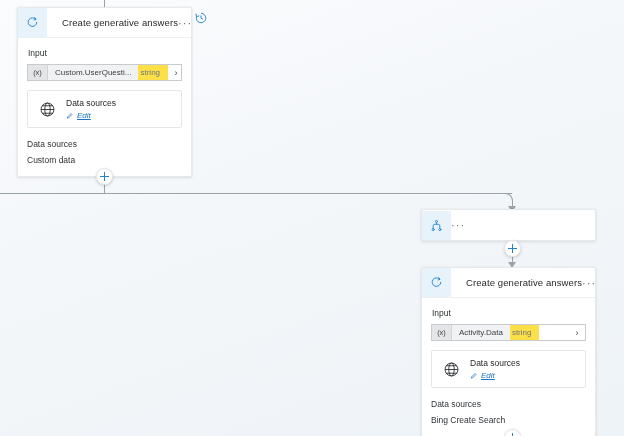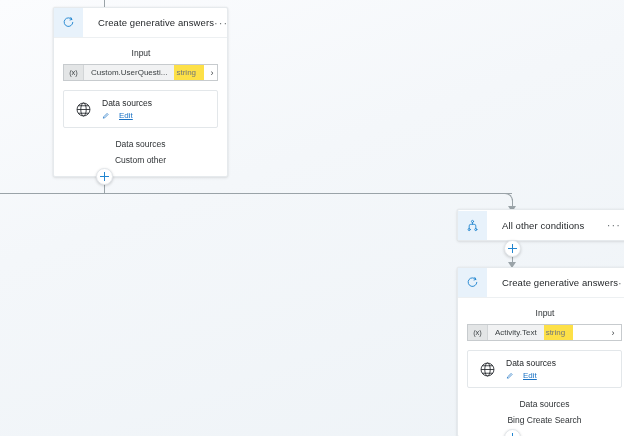--- a/index.html
+++ b/index.html
@@ -59,21 +59,20 @@
   .plus-btn::after  { width: 1.4px; height: 9px; }
 
   
   .card {
     position: absolute;
     background: #ffffff;
     border: 1px solid #e6eaed;
     border-radius: 2px;
     box-shadow: 0 1px 3px rgba(0,0,0,0.10), 0 0 2px rgba(0,0,0,0.06);
     z-index: 3;
-    margin-left: 36px;
   }
   .card-head {
     display: flex;
     align-items: center;
     height: 30px;
     border-bottom: 1px solid #edf0f2;
   }
   .card-head.noborder { border-bottom: none; }
   .icon-box {
     width: 29px; height: 29px;
@@ -91,21 +90,21 @@
   }
   .dots {
     padding-right: 10px;
     color: #6b7073;
     font-size: 11px;
     letter-spacing: 1.1px;
     line-height: 6px;
     cursor: pointer;
   }
 
-  .card-body { padding: 9px 9px 11px 9px; text-align: center; }
+  .card-body { padding: 9px 9px 11px 9px; }
   .section-label {
     font-size: 8.5px;
     color: #2f3336;
     margin: 1px 0 6px 1px;
   }
 
   
   .token-row {
     display: flex;
     align-items: stretch;
@@ -155,26 +154,27 @@
     border-radius: 2px;
     display: flex;
     align-items: center;
     padding: 7px 8px;
     background: #fff;
   }
   .ds-globe { flex: 0 0 22px; display:flex; align-items:center; justify-content:center; }
   .ds-texts { padding-left: 8px; }
   .ds-title { font-size: 8.5px; color: #25282b; line-height: 11px; }
   .ds-edit {
-    display: flex; align-items: center; gap: 9px;
+    display: flex; align-items: center; gap: 3px;
     margin-top: 2px;
     font-size: 8px;
     color: #1a72c4;
     text-decoration: underline;
     cursor: pointer;
+    font-style: italic;
   }
 
   .foot-label { font-size: 8.5px; color: #2f3336; margin-top: 11px; }
   .foot-value { font-size: 8.5px; color: #2f3336; margin-top: 6px; }
 
   svg { display: block; }
 </style>
 </head>
 <body>
 
@@ -229,21 +229,21 @@
               <svg width="8" height="8" viewBox="0 0 12 12" fill="none" stroke="#1a72c4" stroke-width="1.1">
                 <path d="M2 9.3l.4-1.9 5.2-5.2 1.5 1.5-5.2 5.2z"></path>
               </svg>
             </span>
             <span>Edit</span>
           </div>
         </div>
       </div>
 
       <div class="foot-label">Data sources</div>
-      <div class="foot-value">Custom other</div>
+      <div class="foot-value">Custom data</div>
     </div>
   </div>
 
   <div class="line-v" style="left:104px; top:163px; height:14px;"></div>
   <div class="plus-btn" style="left:96px; top:168px;"></div>
   <div class="line-v" style="left:104px; top:184px; height:10px;"></div>
 
   <div class="line-h" style="left:0px; top:193px; width:512px;"></div>
 
   <div class="elbow" style="left:504px; top:193px; width:9px; height:9px;"></div>
@@ -253,21 +253,20 @@
   <div class="card" style="left:421px; top:209px; width:175px;">
     <div class="card-head noborder">
       <div class="icon-box">
         <svg width="13" height="13" viewBox="0 0 18 18" fill="none" stroke="#2185d0" stroke-width="1.2" stroke-linecap="round">
           <circle cx="9" cy="3.4" r="1.5"></circle>
           <path d="M9 4.9v2.4M4.4 13.1V9.6a2.3 2.3 0 0 1 2.3-2.3h4.6a2.3 2.3 0 0 1 2.3 2.3v3.5"></path>
           <circle cx="4.4" cy="14.6" r="1.5"></circle>
           <circle cx="13.6" cy="14.6" r="1.5"></circle>
         </svg>
       </div>
-      <div class="card-title">All other conditions</div>
       <div class="dots">···</div>
     </div>
   </div>
 
   <div class="line-v" style="left:512px; top:239px; height:10px;"></div>
   <div class="plus-btn" style="left:504px; top:240px;"></div>
   <div class="line-v" style="left:512px; top:257px; height:9px;"></div>
   <div class="arrow-down" style="left:508px; top:262px;"></div>
 
   <div class="card" style="left:421px; top:267px; width:175px;">
@@ -279,21 +278,21 @@
         </svg>
       </div>
       <div class="card-title">Create generative answers</div>
       <div class="dots">···</div>
     </div>
     <div class="card-body">
       <div class="section-label">Input</div>
 
       <div class="token-row">
         <div class="tok-fx">(x)</div>
-        <div class="tok-name">Activity.Text</div>
+        <div class="tok-name">Activity.Data</div>
         <div class="tok-type">string</div>
         <div class="tok-space"></div>
         <div class="tok-chev">›</div>
       </div>
 
       <div class="ds-tile">
         <div class="ds-globe">
           <svg width="17" height="17" viewBox="0 0 20 20" fill="none" stroke="#22262a" stroke-width="1">
             <circle cx="10" cy="10" r="7.6"></circle>
             <ellipse cx="10" cy="10" rx="3.2" ry="7.6"></ellipse>

